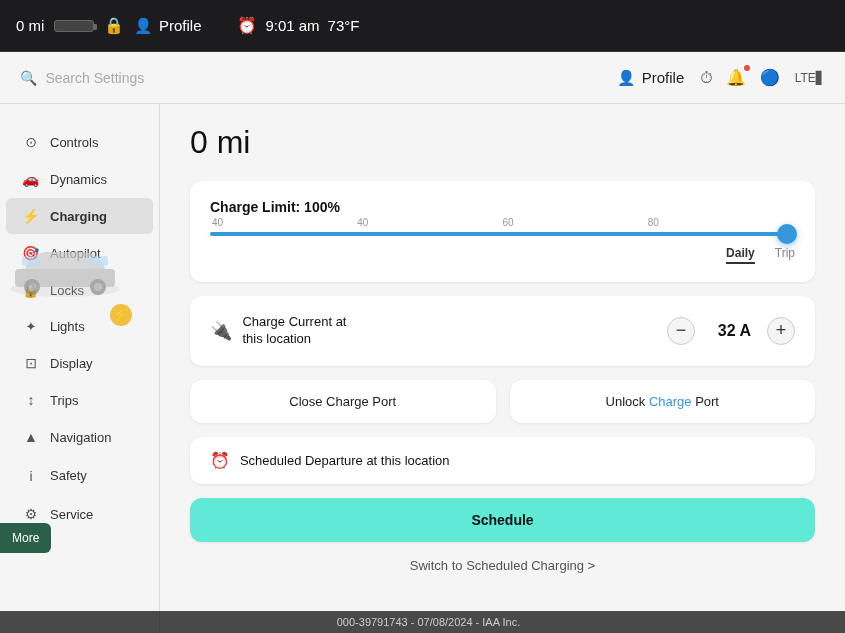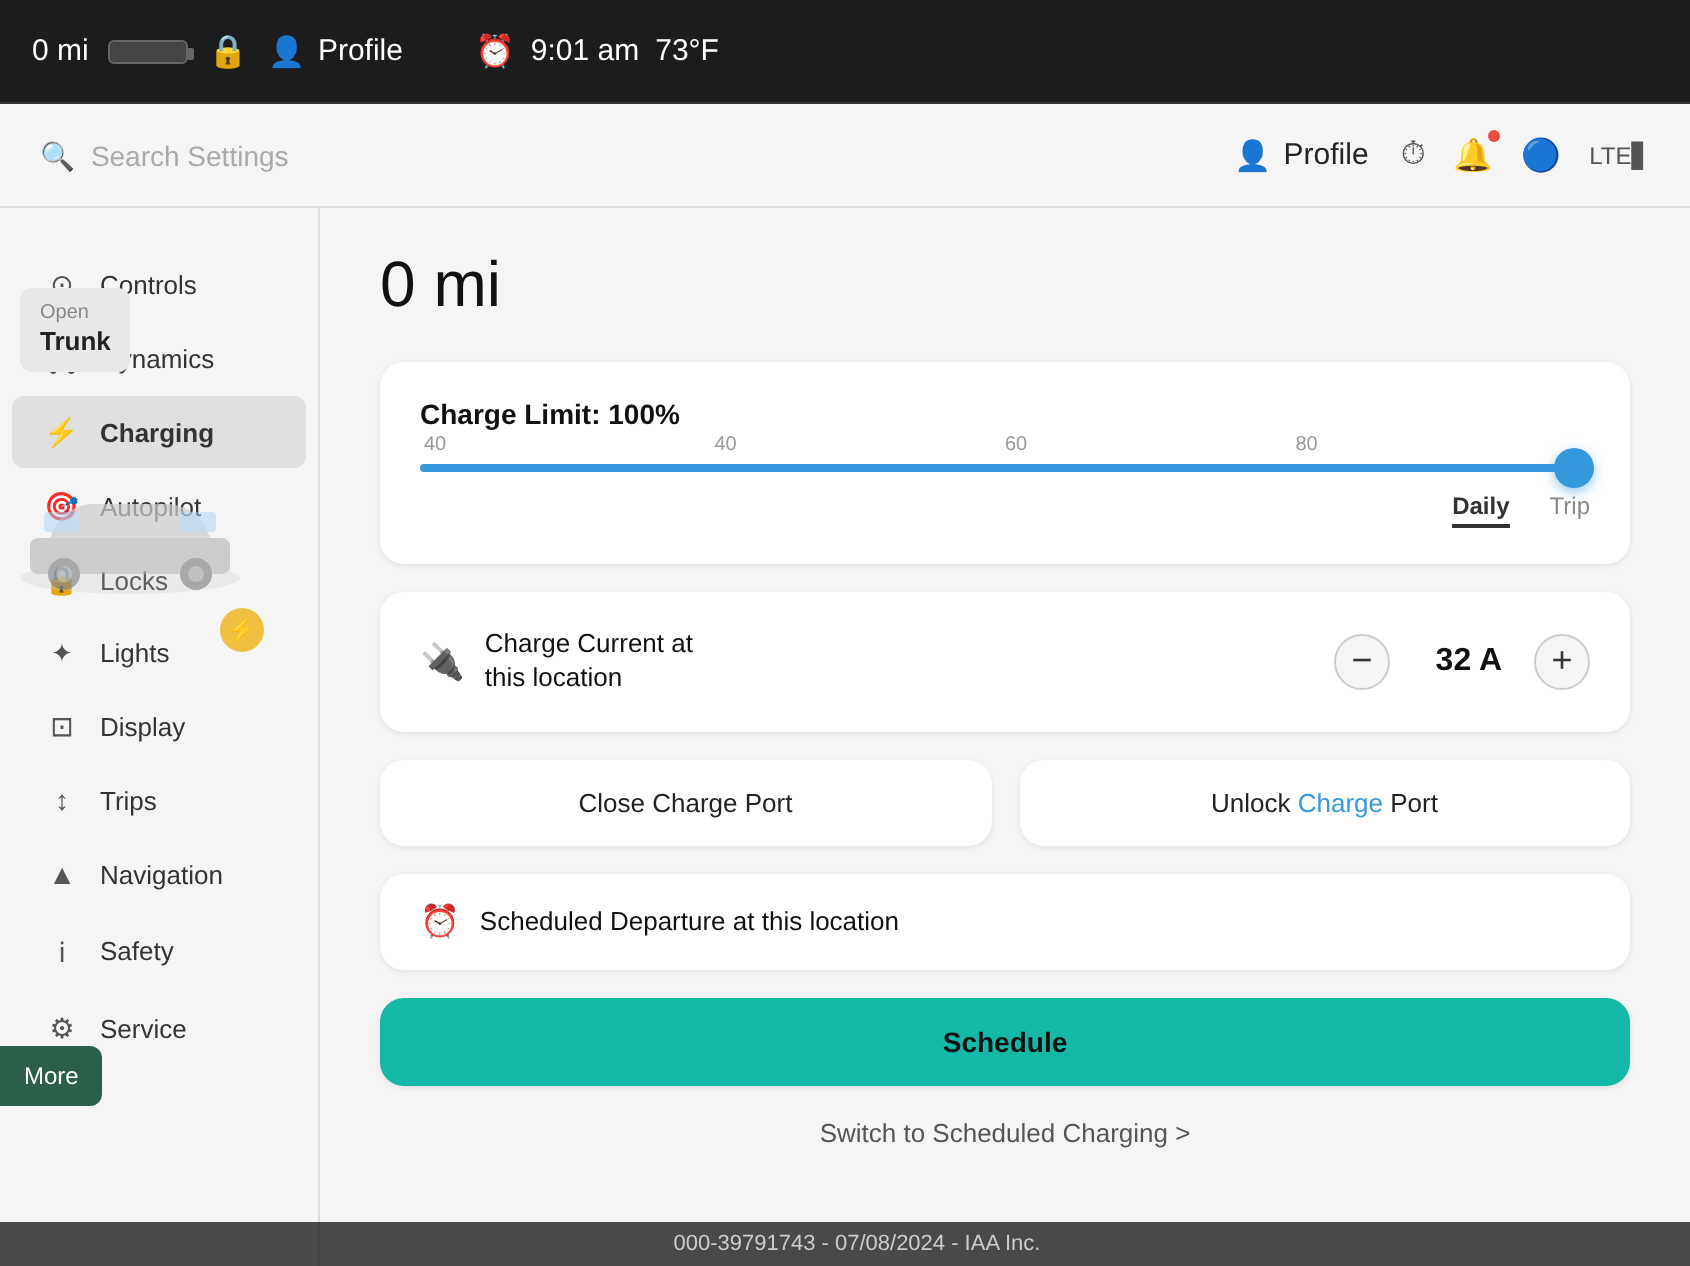--- a/index.html
+++ b/index.html
@@ -359,21 +359,21 @@
       align-items: center;
       gap: 10px;
       box-shadow: 0 1px 3px rgba(0,0,0,0.08);
     }
     .scheduled-text {
       font-size: 13px;
       color: #111;
       font-weight: 400;
     }
     .schedule-btn {
-      background: #14b8a6;
+      background: #5eead4;
       border-radius: 12px;
       padding: 14px;
       text-align: center;
       font-size: 14px;
       font-weight: 600;
       color: #111;
       cursor: pointer;
       box-shadow: 0 1px 3px rgba(0,0,0,0.08);
       margin-bottom: 10px;
     }
@@ -463,24 +463,20 @@
     <span>⏱</span>
     <span class="notification-dot">🔔</span>
     <span>🔵</span>
     <span style="font-size:12px;">LTE▋</span>
   </div>
 </div>
 
 <div class="main-content">
 
   <div class="sidebar">
-    <div class="open-trunk">
-      <div class="open-label">Open</div>
-      <div class="trunk-label">Trunk</div>
-    </div>
 
     <div class="car-image-area">
       <svg width="130" height="70" viewBox="0 0 130 70" class="car-svg">
         <ellipse cx="65" cy="55" rx="55" ry="8" fill="#ccc" opacity="0.4"></ellipse>
         <rect x="15" y="35" width="100" height="18" rx="4" fill="#bbb"></rect>
         <path d="M25 35 Q30 20 45 18 L85 18 Q100 20 105 35 Z" fill="#ccc"></path>
         <circle cx="32" cy="53" r="8" fill="#888"></circle>
         <circle cx="32" cy="53" r="4" fill="#aaa"></circle>
         <circle cx="98" cy="53" r="8" fill="#888"></circle>
         <circle cx="98" cy="53" r="4" fill="#aaa"></circle>

